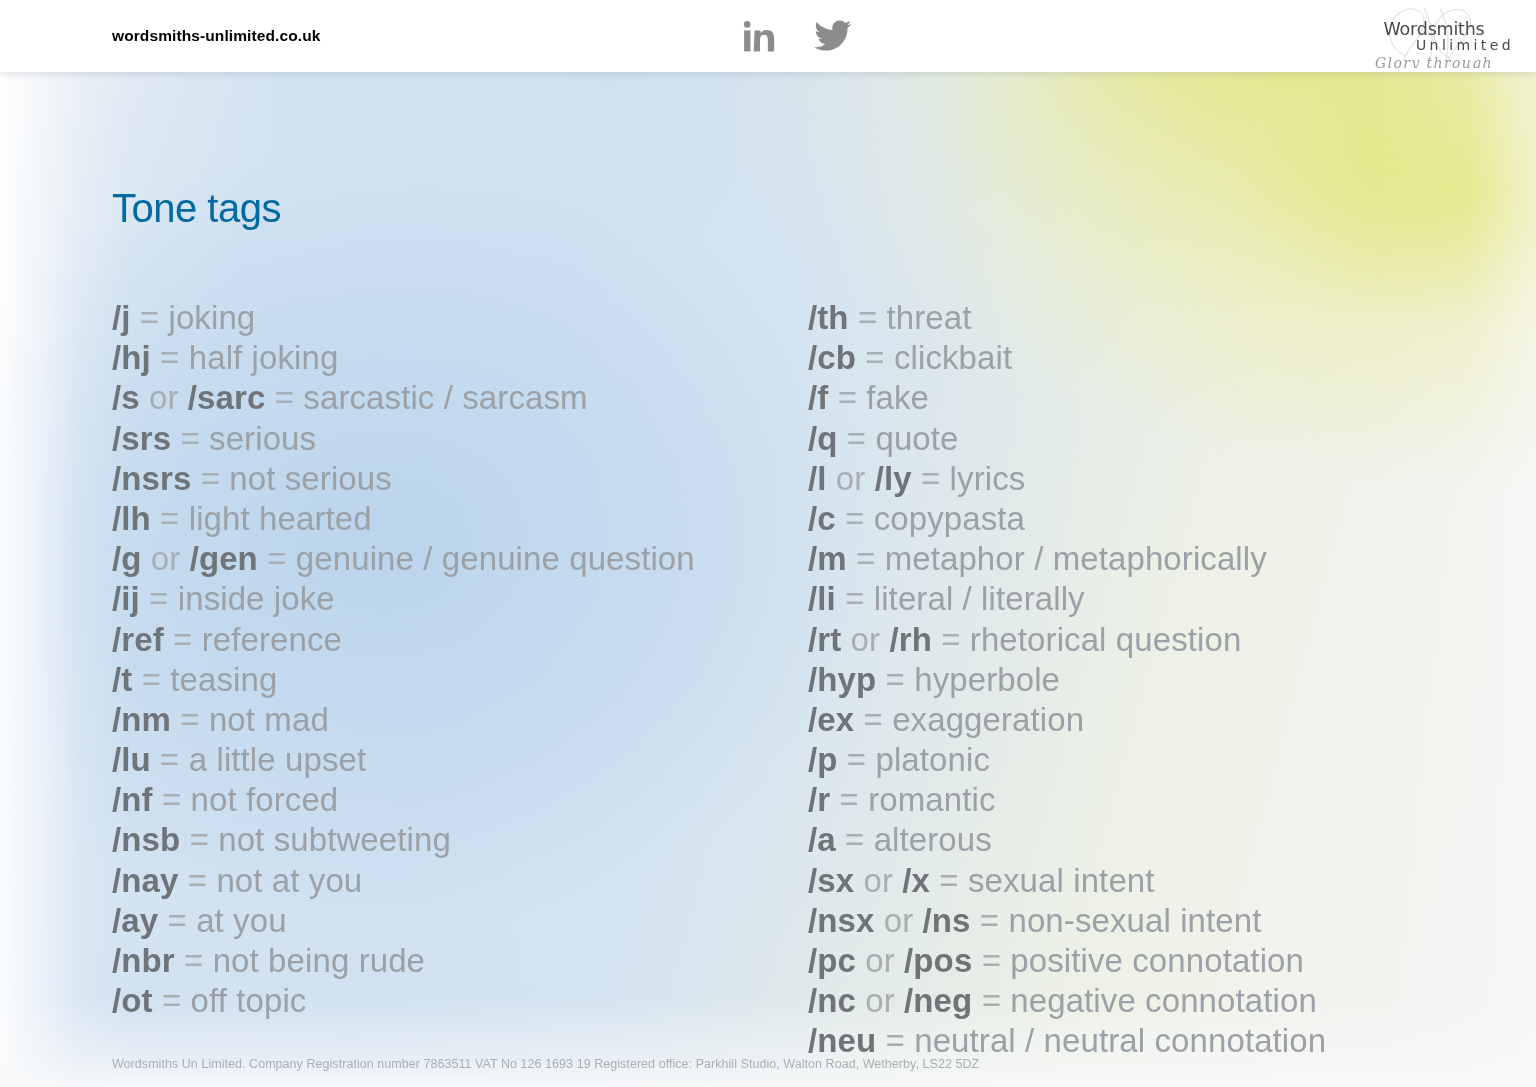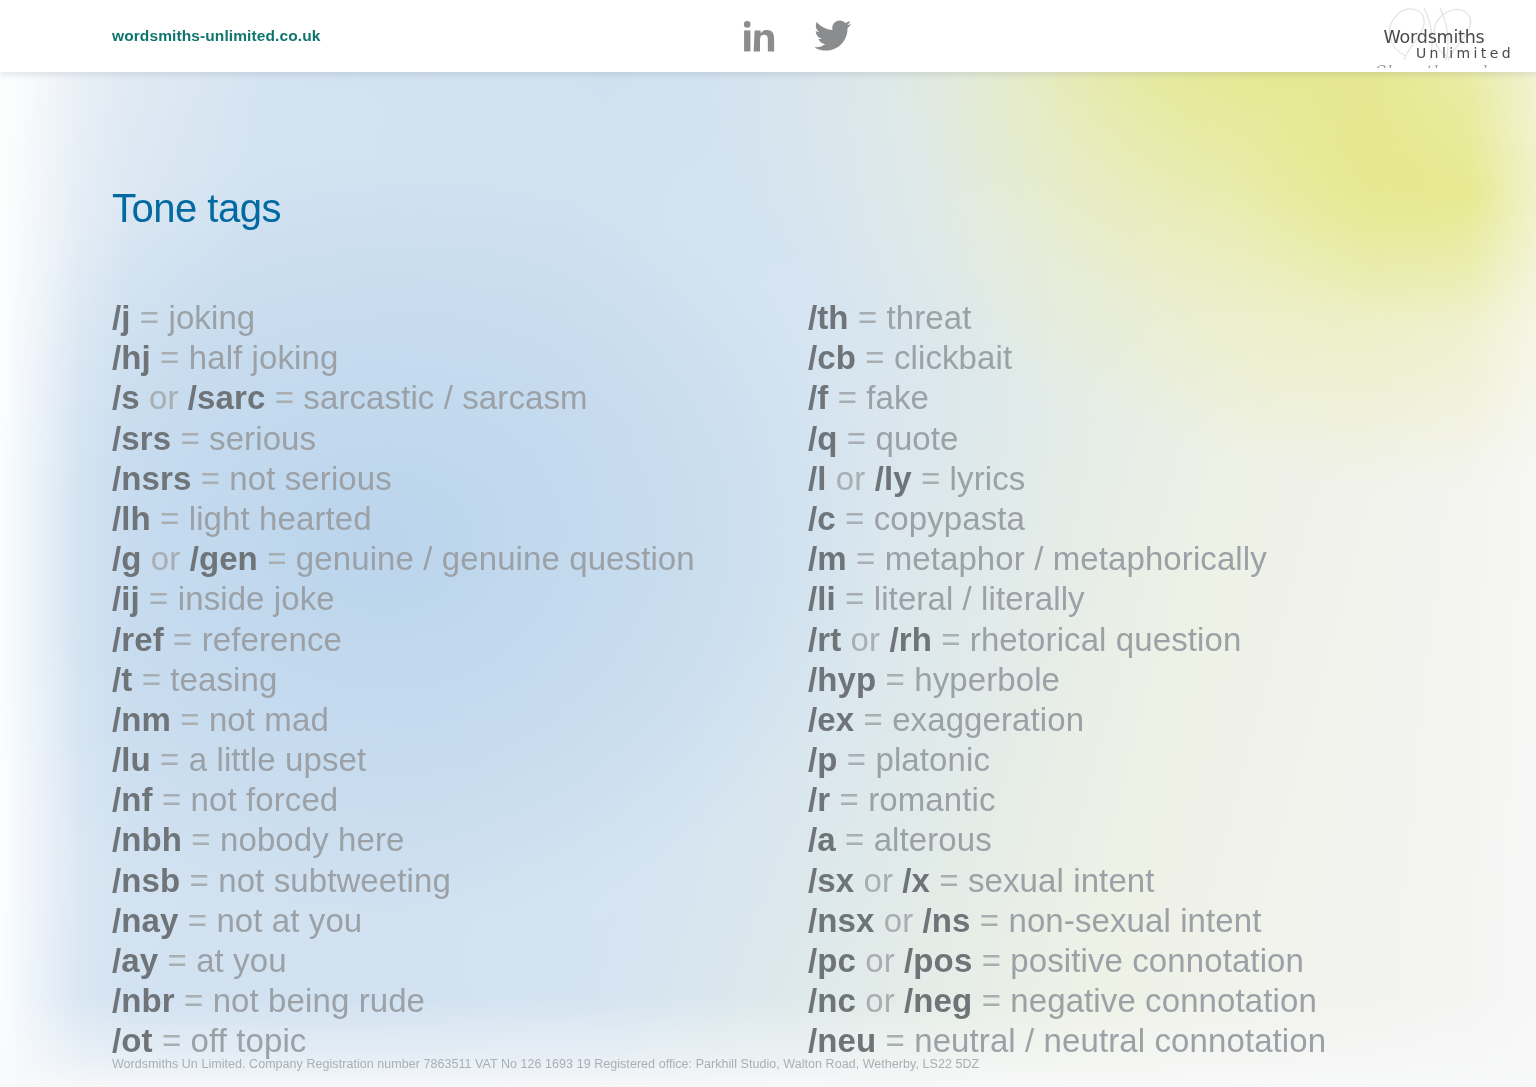--- a/index.html
+++ b/index.html
@@ -37,21 +37,21 @@
   }
 
   #site-url {
     position: absolute;
     left: 112px;
     top: 36px;
     transform: translateY(-50%);
     font-size: 15.5px;
     font-weight: 700;
     letter-spacing: 0.1px;
-    color: #0f766e;
+    color: #000000;
     white-space: nowrap;
   }
 
   #social {
     position: absolute;
     left: 742px;
     top: 36px;
     transform: translateY(-50%);
     display: flex;
     align-items: center;
@@ -72,21 +72,21 @@
   }
   #logo .swash {
     position: absolute;
     left: 0; top: -6px;
     width: 160px; height: 70px;
     opacity: 0.5;
   }
   #logo .swash svg { width: 160px; height: 70px; }
   #logo .l1 {
     position: relative;
-    margin-top: 24px;
+    margin-top: 16px;
     font-family: "DejaVu Sans", sans-serif;
     font-size: 17.5px;
     color: #4a4a4a;
     letter-spacing: -0.2px;
     line-height: 1.05;
   }
   #logo .l2 {
     position: relative;
     font-family: "DejaVu Sans", sans-serif;
     font-size: 14px;
@@ -302,21 +302,20 @@
         <div class="tag-row"><span class="code">/srs</span> <span class="eq">=</span> <span class="def">serious</span></div>
         <div class="tag-row"><span class="code">/nsrs</span> <span class="eq">=</span> <span class="def">not serious</span></div>
         <div class="tag-row"><span class="code">/lh</span> <span class="eq">=</span> <span class="def">light hearted</span></div>
         <div class="tag-row"><span class="code">/g</span> <span class="or">or</span> <span class="code">/gen</span> <span class="eq">=</span> <span class="def">genuine / genuine question</span></div>
         <div class="tag-row"><span class="code">/ij</span> <span class="eq">=</span> <span class="def">inside joke</span></div>
         <div class="tag-row"><span class="code">/ref</span> <span class="eq">=</span> <span class="def">reference</span></div>
         <div class="tag-row"><span class="code">/t</span> <span class="eq">=</span> <span class="def">teasing</span></div>
         <div class="tag-row"><span class="code">/nm</span> <span class="eq">=</span> <span class="def">not mad</span></div>
         <div class="tag-row"><span class="code">/lu</span> <span class="eq">=</span> <span class="def">a little upset</span></div>
         <div class="tag-row"><span class="code">/nf</span> <span class="eq">=</span> <span class="def">not forced</span></div>
-        <div class="tag-row"><span class="code">/nbh</span> <span class="eq">=</span> <span class="def">nobody here</span></div>
         <div class="tag-row"><span class="code">/nsb</span> <span class="eq">=</span> <span class="def">not subtweeting</span></div>
         <div class="tag-row"><span class="code">/nay</span> <span class="eq">=</span> <span class="def">not at you</span></div>
         <div class="tag-row"><span class="code">/ay</span> <span class="eq">=</span> <span class="def">at you</span></div>
         <div class="tag-row"><span class="code">/nbr</span> <span class="eq">=</span> <span class="def">not being rude</span></div>
         <div class="tag-row"><span class="code">/ot</span> <span class="eq">=</span> <span class="def">off topic</span></div>
       </div>
     <div class="col" id="col-right">
         <div class="tag-row"><span class="code">/th</span> <span class="eq">=</span> <span class="def">threat</span></div>
         <div class="tag-row"><span class="code">/cb</span> <span class="eq">=</span> <span class="def">clickbait</span></div>
         <div class="tag-row"><span class="code">/f</span> <span class="eq">=</span> <span class="def">fake</span></div>

